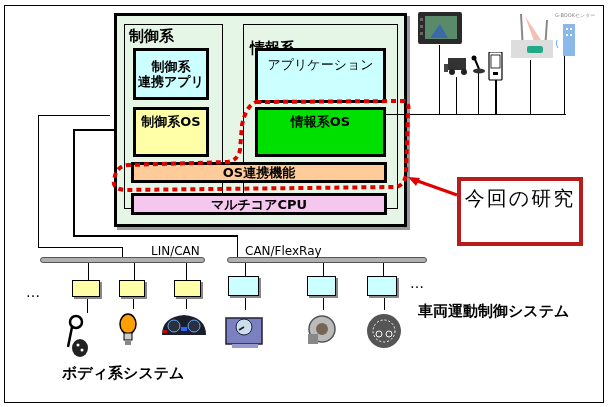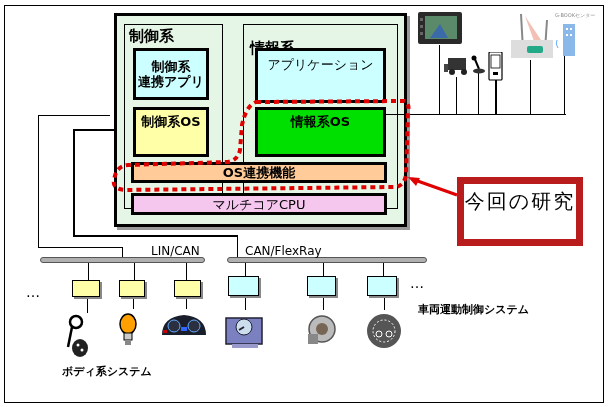--- a/index.html
+++ b/index.html
@@ -11,23 +11,23 @@
   .group { border:1px solid #000; background:transparent; }
   .group-title { font-size:15px; font-weight:bold; color:#000; }
   .box { border:3px solid #000; display:flex; align-items:center; justify-content:center; text-align:center;
     font-size:13px; font-weight:bold; color:#000; line-height:15px; }
   .wire { background:#000; }
   .bus { height:6px; background:#b0b0b0; border:1px solid #555; border-radius:3px; }
   .ecu { border:1px solid #000; box-shadow:2px 2px 0 #888; }
   .ecu.body { background:#ffffa8; }
   .ecu.chassis { background:#ccffff; }
   .label { font-size:12px; color:#000; white-space:nowrap; }
-  .callout { left:457px; top:177px; width:126px; height:69px; border:7px solid #b91c1c; background:#fff;
+  .callout { left:457px; top:177px; width:126px; height:69px; border:4px solid #b91c1c; background:#fff;
     font-size:20px; color:#000; text-align:center; line-height:29px; padding-top:3px; letter-spacing:2px; }
-  .sys-label { font-size:11px; font-weight:bold; white-space:nowrap; }
+  .sys-label { font-size:15px; font-weight:bold; white-space:nowrap; }
 </style>
 </head>
 <body>
 
 <div class="abs frame"></div>
 
 <div class="abs wire" style="left:38px;top:115px;width:72px;height:1px;"></div>
 <div class="abs wire" style="left:38px;top:115px;width:1px;height:132px;"></div>
 <div class="abs wire" style="left:38px;top:247px;width:84px;height:1px;"></div>
 <div class="abs wire" style="left:122px;top:247px;width:1px;height:10px;"></div>
@@ -55,21 +55,21 @@
 
 <div class="abs box" style="left:133px;top:48px;width:76px;height:52px;background:#ccffff;white-space:pre-line;">制御系
 連携アプリ</div>
 <div class="abs box" style="left:133px;top:107px;width:76px;height:50px;background:#ffffa8;align-items:flex-start;padding-top:4px;">制御系OS</div>
 
 <div class="abs box" style="left:255px;top:48px;width:131px;height:55px;background:#ccffff;align-items:flex-start;padding-top:6px;font-weight:normal;">アプリケーション</div>
 <div class="abs box" style="left:255px;top:107px;width:131px;height:50px;background:#00e000;align-items:flex-start;padding-top:4px;">情報系OS</div>
 <div class="abs wire" style="left:386px;top:114px;width:22px;height:1px;"></div>
 
 <div class="abs box" style="left:131px;top:162px;width:256px;height:21px;background:#ffcc99;font-weight:bold;">OS連携機能</div>
-<div class="abs box" style="left:131px;top:193px;width:256px;height:22px;background:#f5c6ee;font-weight:normal;">マルチコアCPU</div>
+<div class="abs box" style="left:131px;top:193px;width:256px;height:22px;background:#f5c6ee;font-weight:bold;">マルチコアCPU</div>
 
 <svg class="abs" style="left:0;top:0;" width="610" height="407">
   <path d="M 256 102 L 404 101 Q 410 103 408 112 L 406 175 Q 404 186 395 187 L 125 190 Q 112 189 114 180 Q 116 166 128 165 L 228 162 Q 238 160 240 150 L 242 125 Q 246 106 256 102 Z" fill="none" stroke="#e00000" stroke-width="4" stroke-dasharray="5,4"></path>
   <line x1="457" y1="195" x2="412" y2="179" stroke="#e00000" stroke-width="3"></line>
   <polygon points="408,177 420,178 416,186" fill="#e00000"></polygon>
 </svg>
 
 <div class="abs callout">
   <div>今回の研究</div>
 </div>

